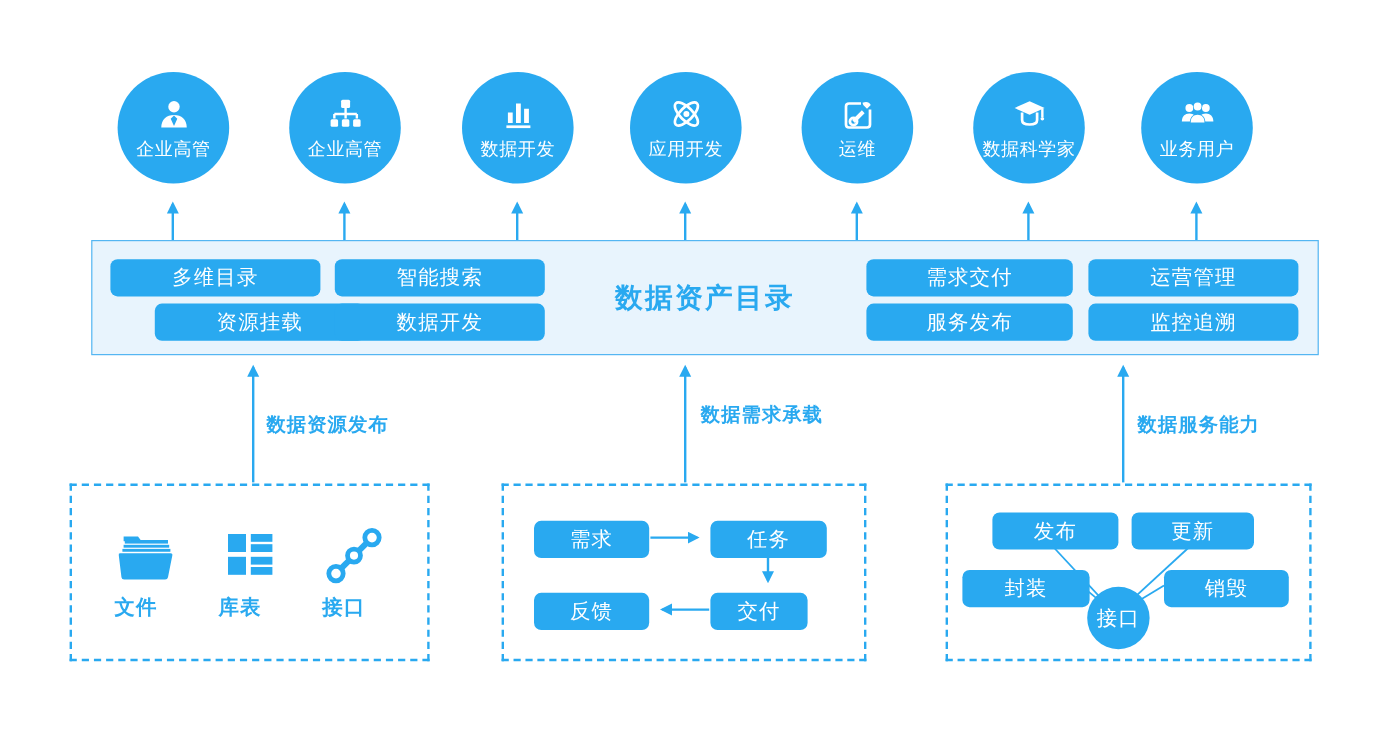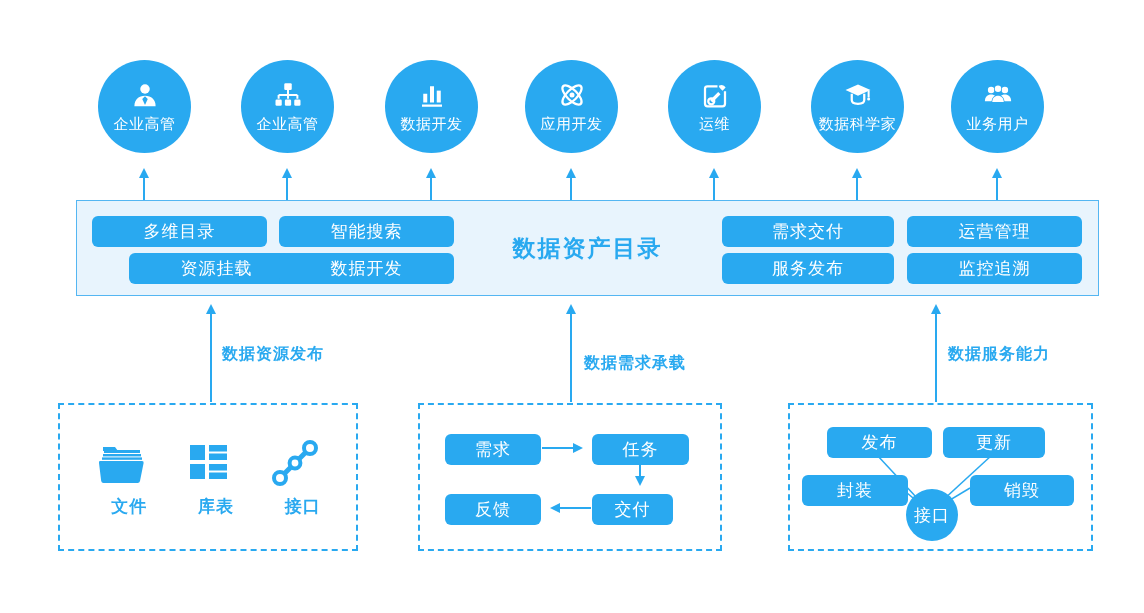--- a/index.html
+++ b/index.html
@@ -38,21 +38,21 @@
   .flow-label { position:absolute; z-index:2; color:#29a9f0; font-size:16px; font-weight:bold;
     letter-spacing:1px; white-space:nowrap; }
 
   
   .dash-box { position:absolute; top:403px; height:148px; border:2px dashed #29a9f0;
     background:transparent; z-index:2; }
   #box-resources { left:58px;  width:300px; display:flex; align-items:center; justify-content:space-around; padding:0 18px; }
   #box-demand    { left:418px; width:304px; }
   #box-service   { left:788px; width:305px; }
 
-  .res-item { display:flex; flex-direction:column; align-items:flex-end; gap:8px; }
+  .res-item { display:flex; flex-direction:column; align-items:flex-start; gap:8px; }
   .res-item .icon { width:52px; height:50px; }
   .res-item .res-label { color:#29a9f0; font-size:17px; font-weight:bold; letter-spacing:1px; }
 
   .node { position:absolute; background:#29a9f0; border-radius:6px; color:#fff;
     font-size:17px; letter-spacing:1px; display:flex; align-items:center; justify-content:center; z-index:3; }
   
   .n-demand   { left:25px;  top:29px; width:96px; height:31px; }
   .n-task     { left:172px; top:29px; width:97px; height:31px; }
   .n-feedback { left:25px;  top:89px; width:96px; height:31px; }
   .n-deliver  { left:172px; top:89px; width:81px; height:31px; }
@@ -178,21 +178,21 @@
     <div class="pill p-l1r2">资源挂载</div>
     <div class="pill p-l2r2">数据开发</div>
     <div class="band-title">数据资产目录</div>
     <div class="pill p-r1r1">需求交付</div>
     <div class="pill p-r2r1">运营管理</div>
     <div class="pill p-r1r2">服务发布</div>
     <div class="pill p-r2r2">监控追溯</div>
   </div>
 
   <div class="flow-label" style="left:222px; top:344px">数据资源发布</div>
-  <div class="flow-label" style="left:584px; top:353px">数据需求承载</div>
+  <div class="flow-label" style="left:584px; top:336px">数据需求承载</div>
   <div class="flow-label" style="left:948px; top:344px">数据服务能力</div>
 
   <div class="dash-box" id="box-resources">
     <div class="res-item">
       <svg class="icon" viewBox="0 0 52 50">
         <path d="M8 10 L20 10 L23 14 L8 14 Z" fill="#29a9f0"></path>
         <rect x="9" y="13" width="36" height="3" fill="#29a9f0"></rect>
         <rect x="8" y="17" width="38" height="2.4" fill="#29a9f0"></rect>
         <rect x="7" y="20.4" width="40" height="2.4" fill="#29a9f0"></rect>
         <path d="M5 24 H47 Q49 24 48.6 26 L45 44 Q44.6 46 42.6 46 H8.5 Q6.5 46 6.2 44 L4 26 Q3.6 24 5 24 Z" fill="#29a9f0"></path>

